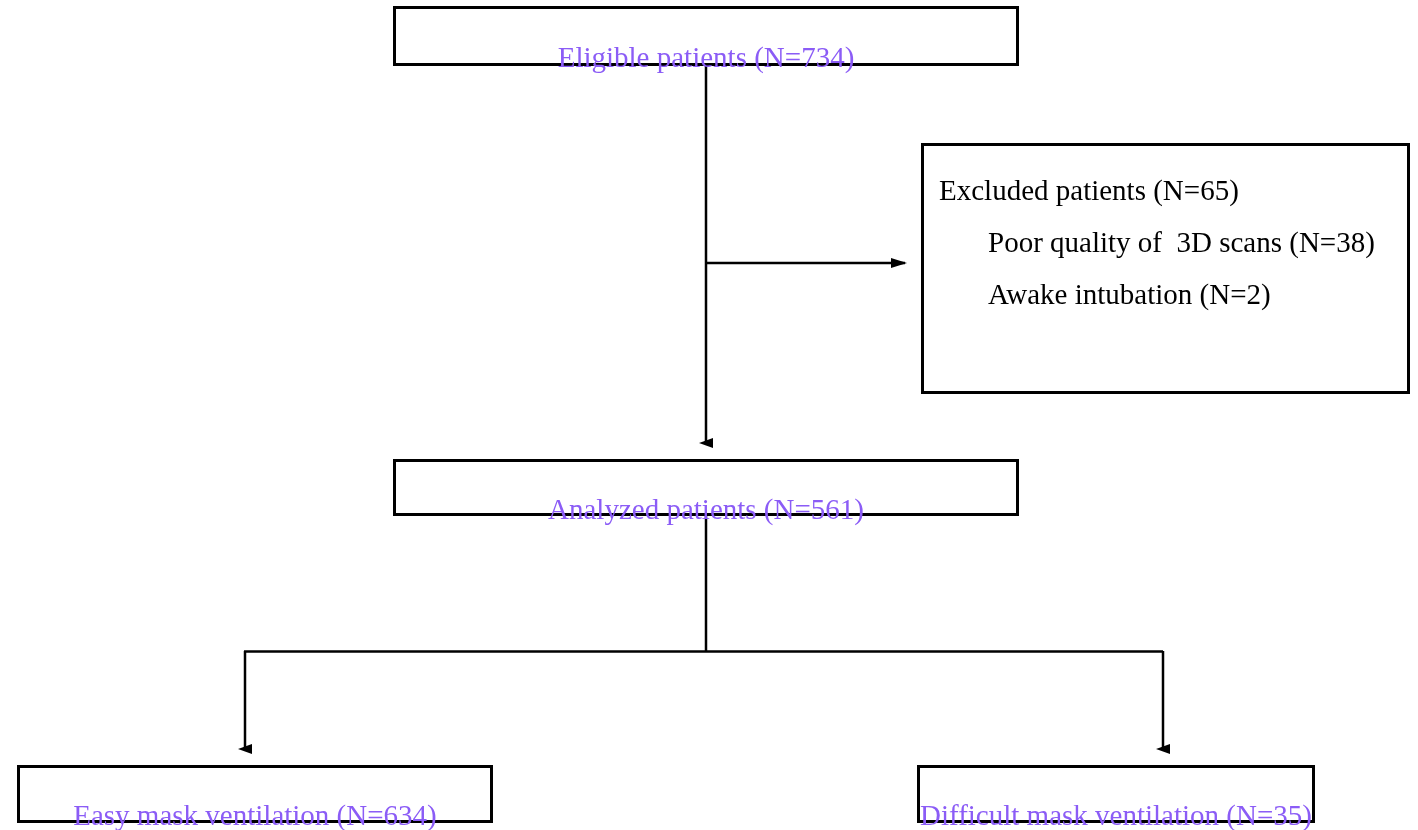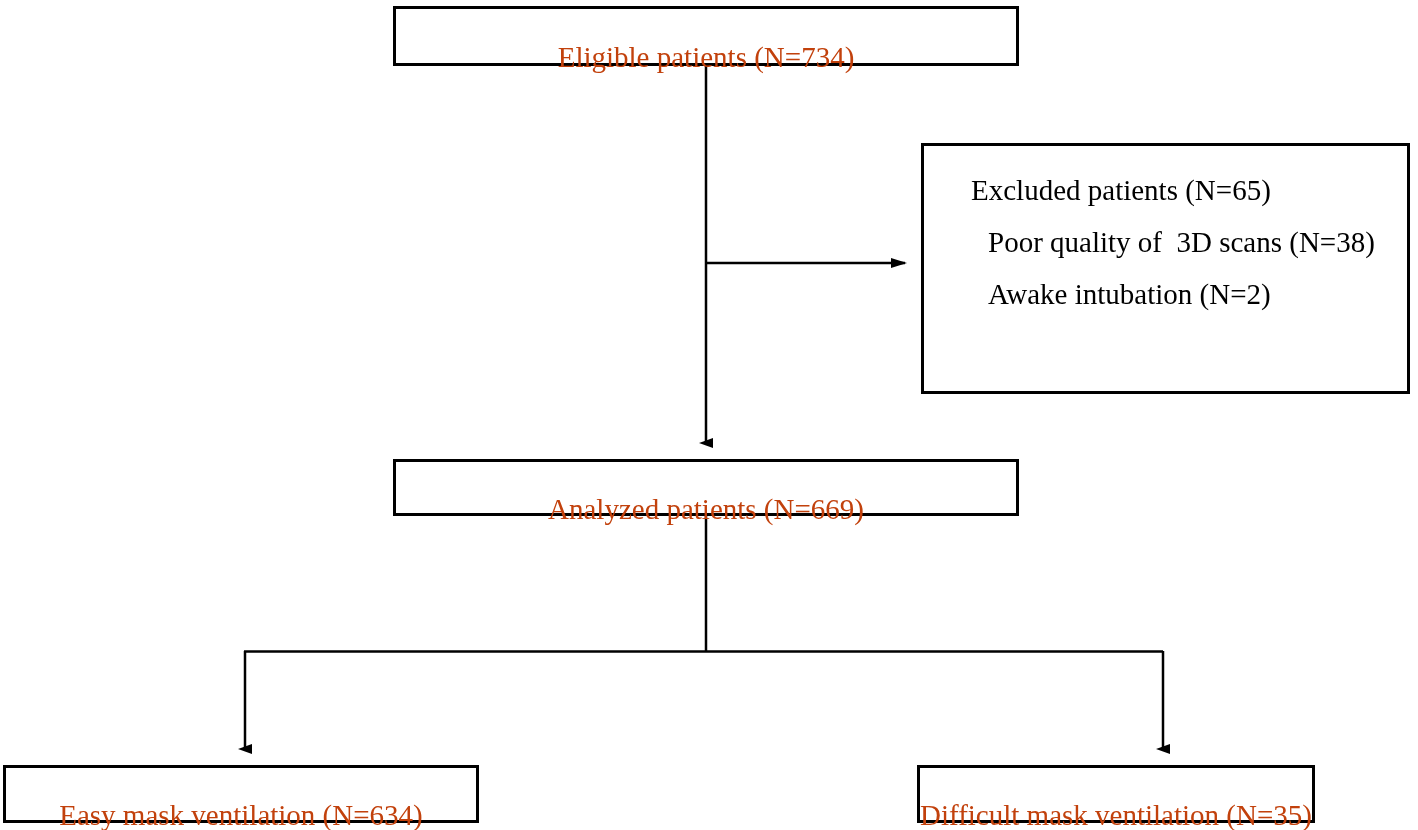--- a/index.html
+++ b/index.html
@@ -26,21 +26,21 @@
     background: #ffffff;
     display: flex;
     align-items: center;
     justify-content: center;
   }
   .node-label {
     font-size: 29px;
     line-height: 1.1;
     white-space: pre;
     text-align: right;
-    color: #c2410c;
+    color: #8b5cf6;
     margin-top: 44px;
   }
 
   
   #box-eligible {
     left: 393px;
     top: 6px;
     width: 626px;
     height: 60px;
   }
@@ -61,34 +61,34 @@
   }
   .excluded-line {
     font-size: 29px;
     line-height: 1.0;
     white-space: pre;
     color: #000000;
     height: 52px;
     display: flex;
     align-items: center;
   }
-  .excluded-line.head { padding-left: 15px; margin-left: 32px; }
+  .excluded-line.head { padding-left: 15px; }
   .excluded-line.sub  { padding-left: 64px; }
 
   
   #box-analyzed {
     left: 393px;
     top: 459px;
     width: 626px;
     height: 57px;
   }
 
   
   #box-easy {
-    left: 3px;
+    left: 17px;
     top: 765px;
     width: 476px;
     height: 58px;
   }
   #box-difficult {
     left: 917px;
     top: 765px;
     width: 398px;
     height: 58px;
   }
@@ -137,21 +137,21 @@
 
   <div class="node-box" id="box-excluded">
     <div class="excluded-list">
       <div class="excluded-line head">Excluded patients (N=65)</div>
       <div class="excluded-line sub">Poor quality of  3D scans (N=38)</div>
       <div class="excluded-line sub">Awake intubation (N=2)</div>
     </div>
   </div>
 
   <div class="node-box" id="box-analyzed">
-    <span class="node-label">Analyzed patients (N=669)</span>
+    <span class="node-label">Analyzed patients (N=561)</span>
   </div>
 
   <div class="node-box" id="box-easy">
     <span class="node-label">Easy mask ventilation (N=634)</span>
   </div>
 
   <div class="node-box" id="box-difficult">
     <span class="node-label">Difficult mask ventilation (N=35)</span>
   </div>
 

